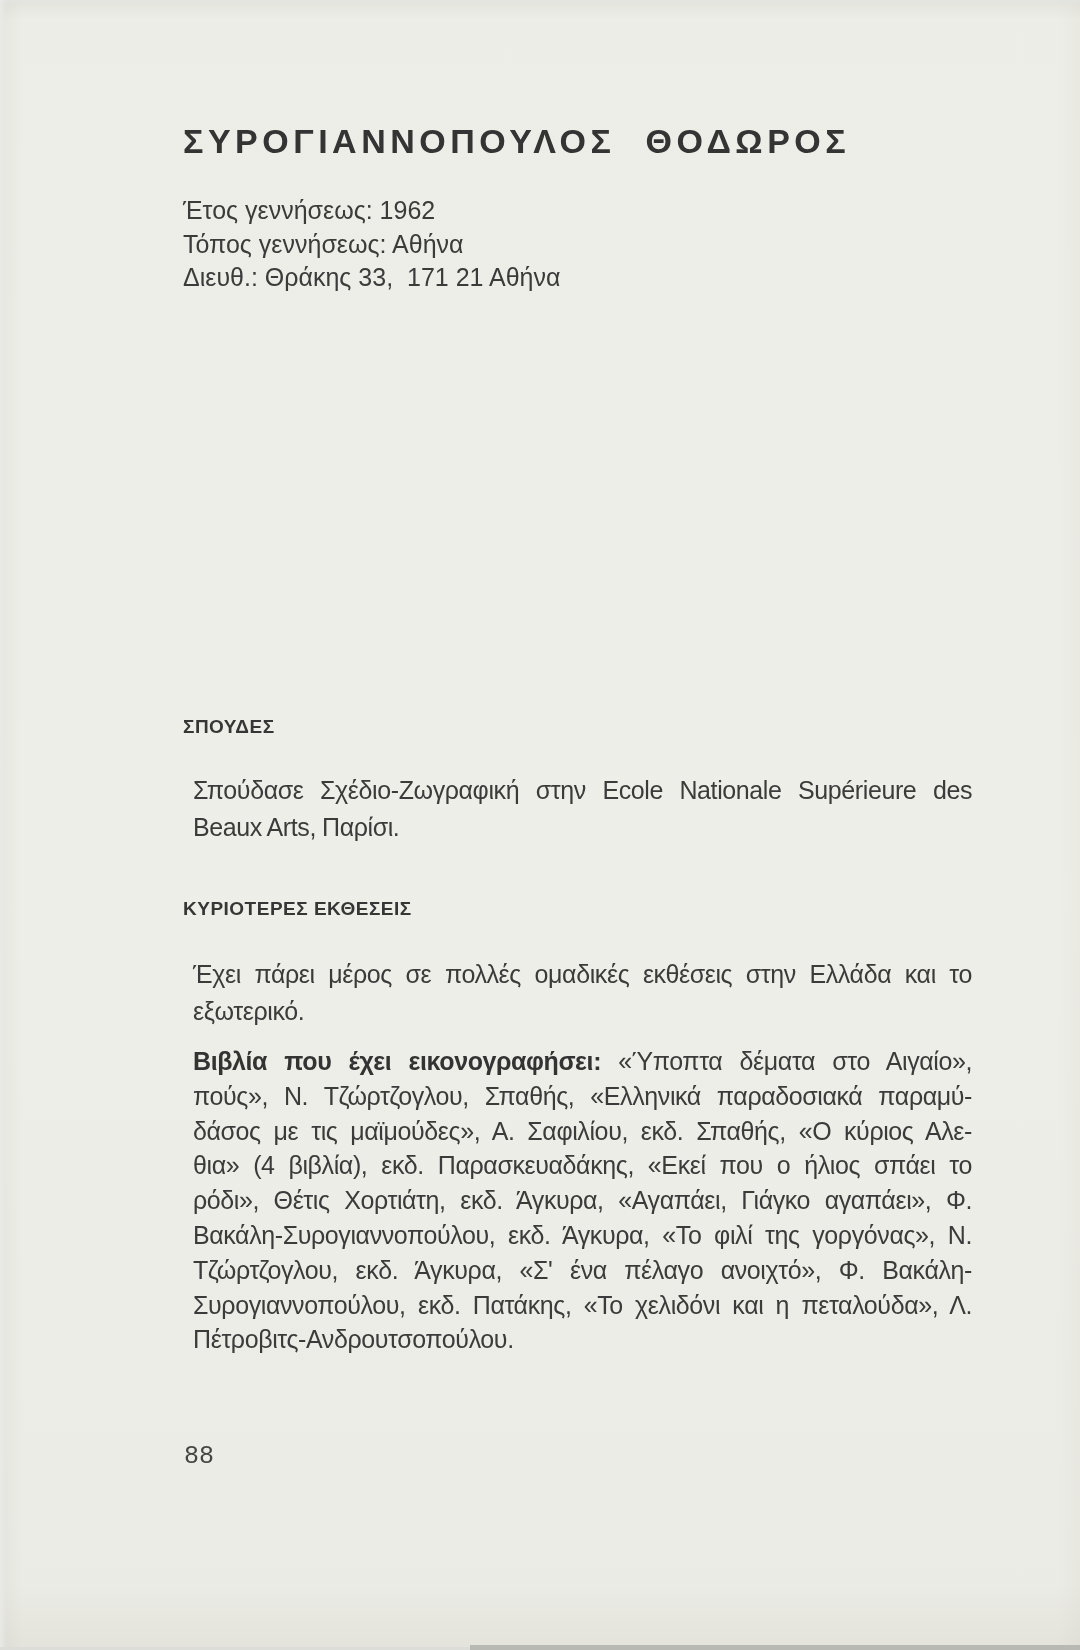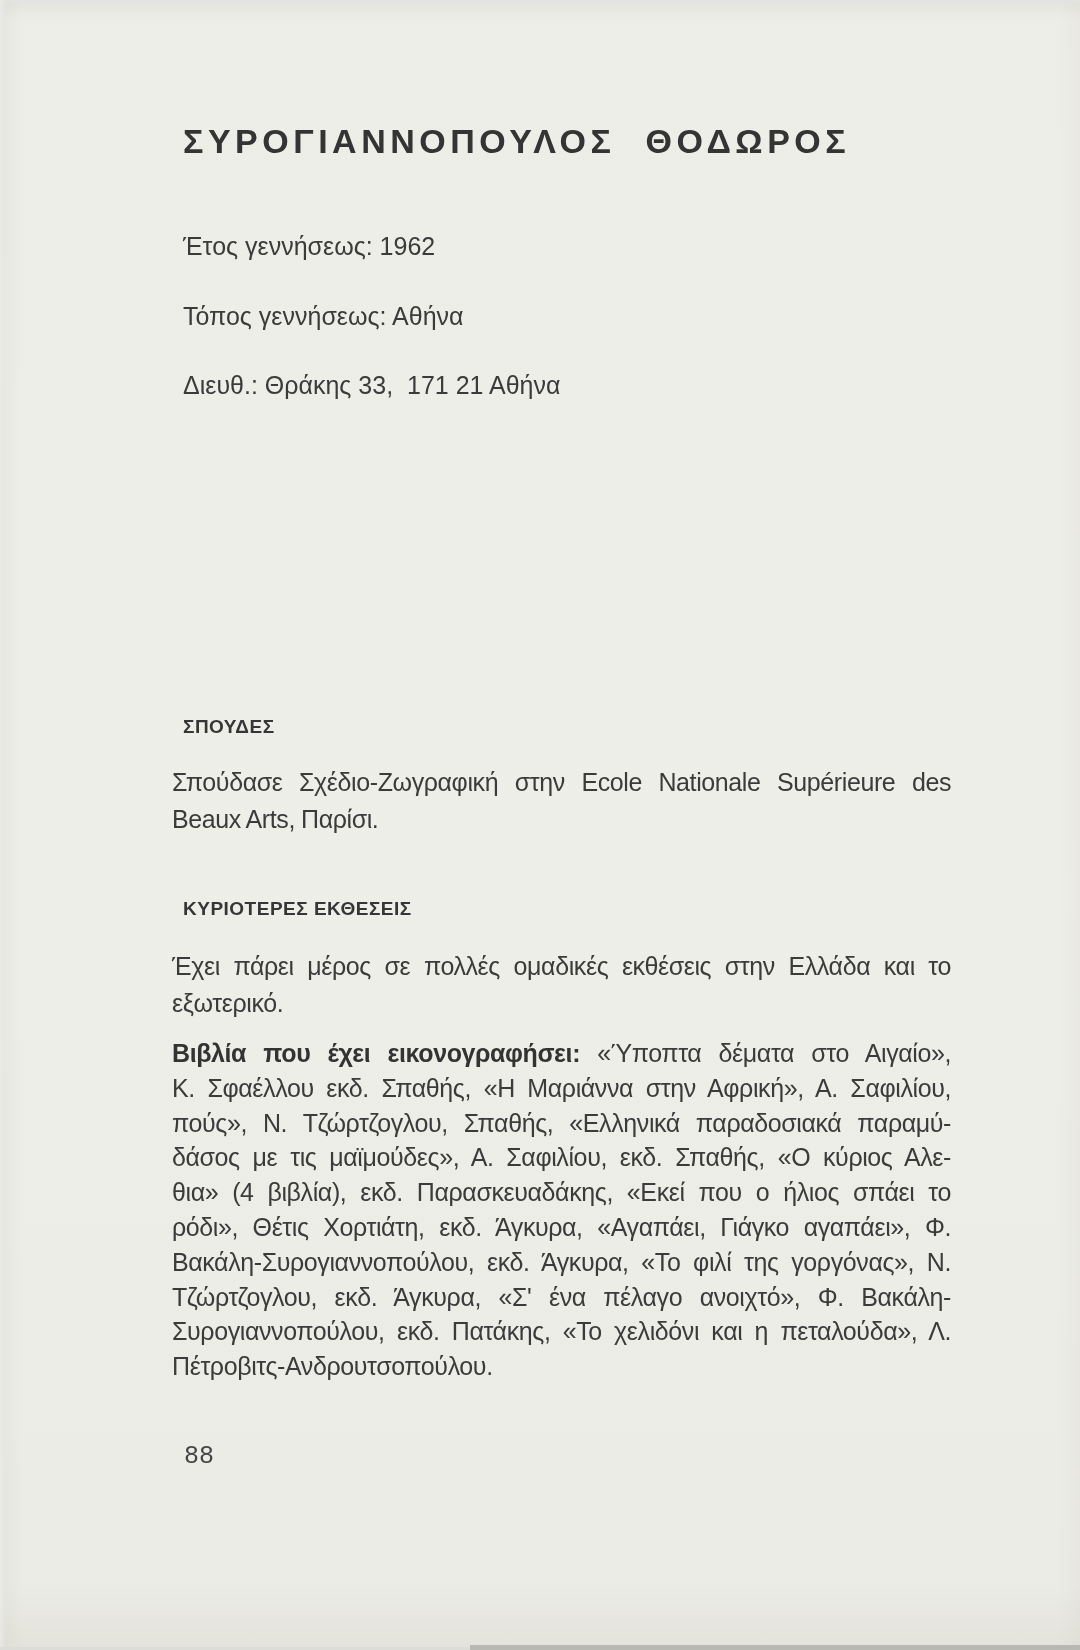--- a/index.html
+++ b/index.html
@@ -21,34 +21,35 @@
     font-size:34px;font-weight:bold;
     letter-spacing:4.5px;
     white-space:nowrap;
     color:#343434;
   }
   .page-title .name-part2{margin-left:30px;margin-top:20px;}
   .info-block{
     position:absolute;left:183px;top:194px;
     font-size:25px;line-height:33.5px;
   }
-  .info-line{white-space:pre-wrap;margin-top:36px;}
+  .info-line{white-space:pre-wrap;}
   .section-heading{
     position:absolute;left:183px;margin:0;
     font-size:19px;font-weight:bold;
     letter-spacing:0.5px;color:#363636;
     white-space:nowrap;
   }
   .heading-studies{top:716px;}
   .heading-exhibitions{top:898px;}
   .para{
-    position:absolute;left:172px;width:779px;
+    position:absolute;left:193px;width:779px;
     font-size:25px;
     letter-spacing:-0.4px;
     word-spacing:-0.5px;
+    margin-top:8px;
   }
   .para-studies{top:764px;line-height:37px;}
   .para-exhibitions{top:948px;line-height:37px;}
   .para-books{top:1036px;line-height:34.8px;}
   .tline{text-align:justify;text-align-last:justify;}
   .tline.last{text-align-last:left;}
   .books-lead{font-weight:bold;color:#333333;}
   .page-number{
     position:absolute;left:184px;top:1442px;
     font-size:25px;color:#444444;font-family:Liberation Mono, monospace;
@@ -88,21 +89,20 @@
   <h2 class="section-heading heading-exhibitions">ΚΥΡΙΟΤΕΡΕΣ ΕΚΘΕΣΕΙΣ</h2>
 
   <div class="para para-exhibitions">
       <div class="tline">Έχει πάρει μέρος σε πολλές ομαδικές εκθέσεις στην Ελλάδα και το</div>
       <div class="tline last">εξωτερικό.</div>
     </div>
 
   <div class="para para-books">
     <div class="tline"><span class="books-lead">Βιβλία που έχει εικονογραφήσει:</span><span> «Ύποπτα δέματα στο Αιγαίο»,</span></div>
     <div>
-        <div class="tline">Κ. Σφαέλλου εκδ. Σπαθής, «Η Μαριάννα στην Αφρική», Α. Σαφιλίου,</div>
         <div class="tline">πούς», Ν. Τζώρτζογλου, Σπαθής, «Ελληνικά παραδοσιακά παραμύ-</div>
         <div class="tline">δάσος με τις μαϊμούδες», Α. Σαφιλίου, εκδ. Σπαθής, «Ο κύριος Αλε-</div>
         <div class="tline">θια» (4 βιβλία), εκδ. Παρασκευαδάκης, «Εκεί που ο ήλιος σπάει το</div>
         <div class="tline">ρόδι», Θέτις Χορτιάτη, εκδ. Άγκυρα, «Αγαπάει, Γιάγκο αγαπάει», Φ.</div>
         <div class="tline">Βακάλη-Συρογιαννοπούλου, εκδ. Άγκυρα, «Το φιλί της γοργόνας», Ν.</div>
         <div class="tline">Τζώρτζογλου, εκδ. Άγκυρα, «Σ' ένα πέλαγο ανοιχτό», Φ. Βακάλη-</div>
         <div class="tline">Συρογιαννοπούλου, εκδ. Πατάκης, «Το χελιδόνι και η πεταλούδα», Λ.</div>
         <div class="tline last">Πέτροβιτς-Ανδρουτσοπούλου.</div>
       </div>
   </div>

